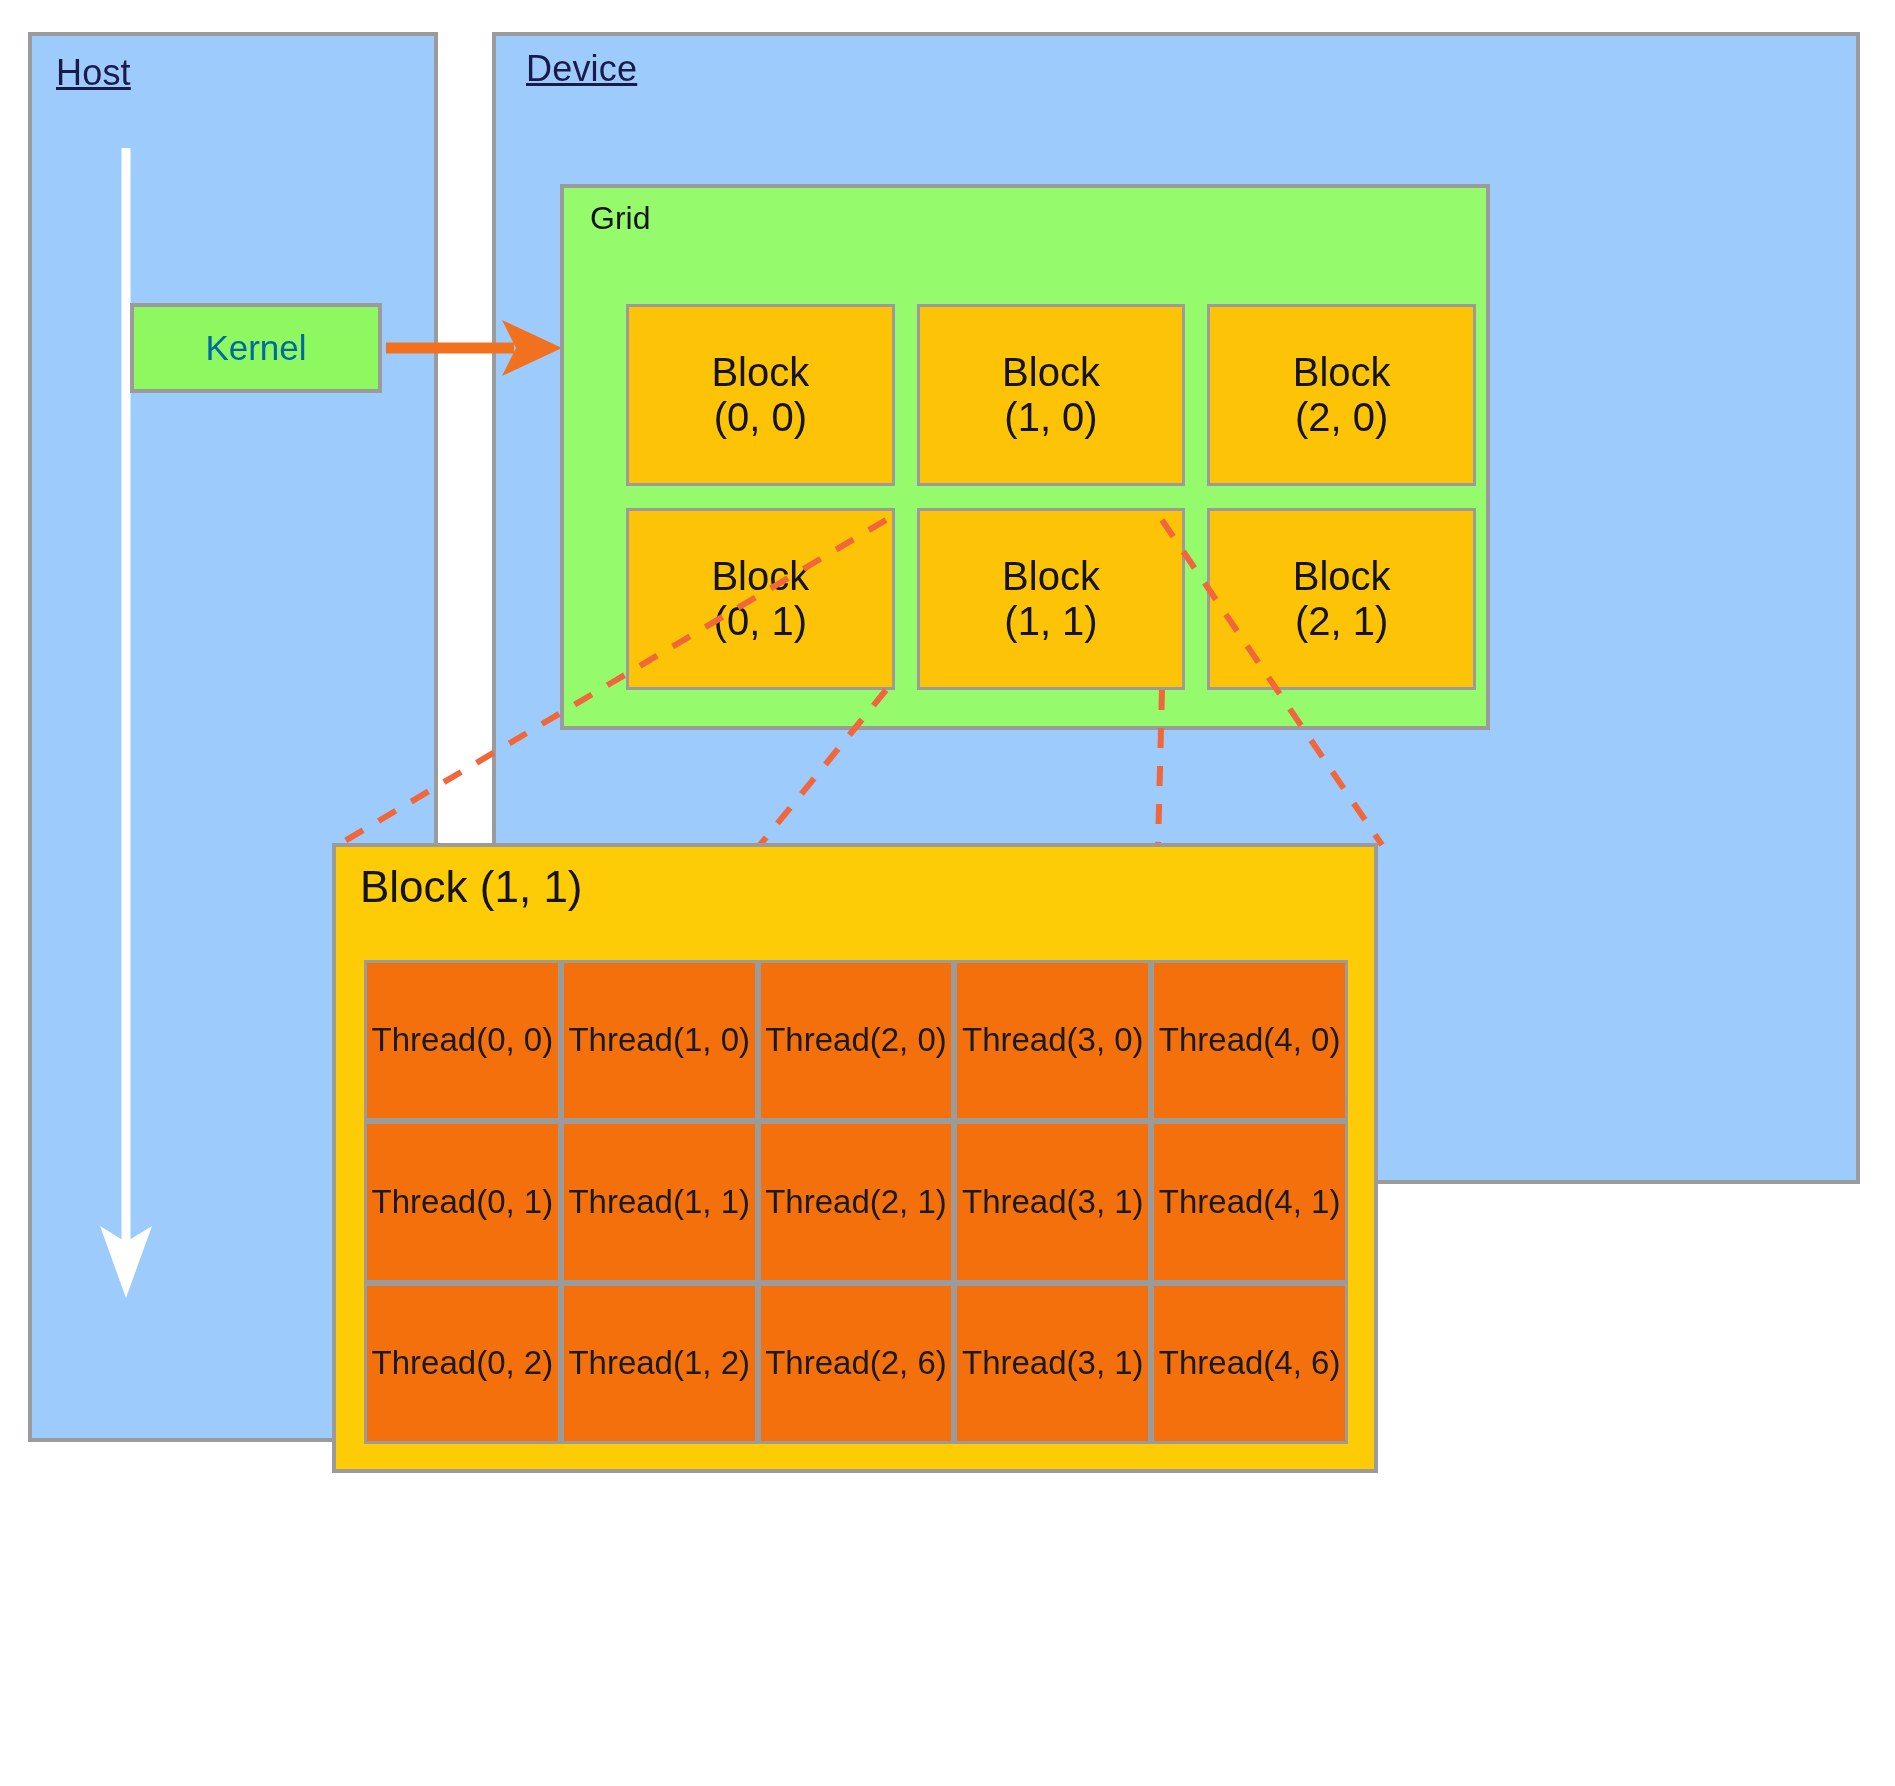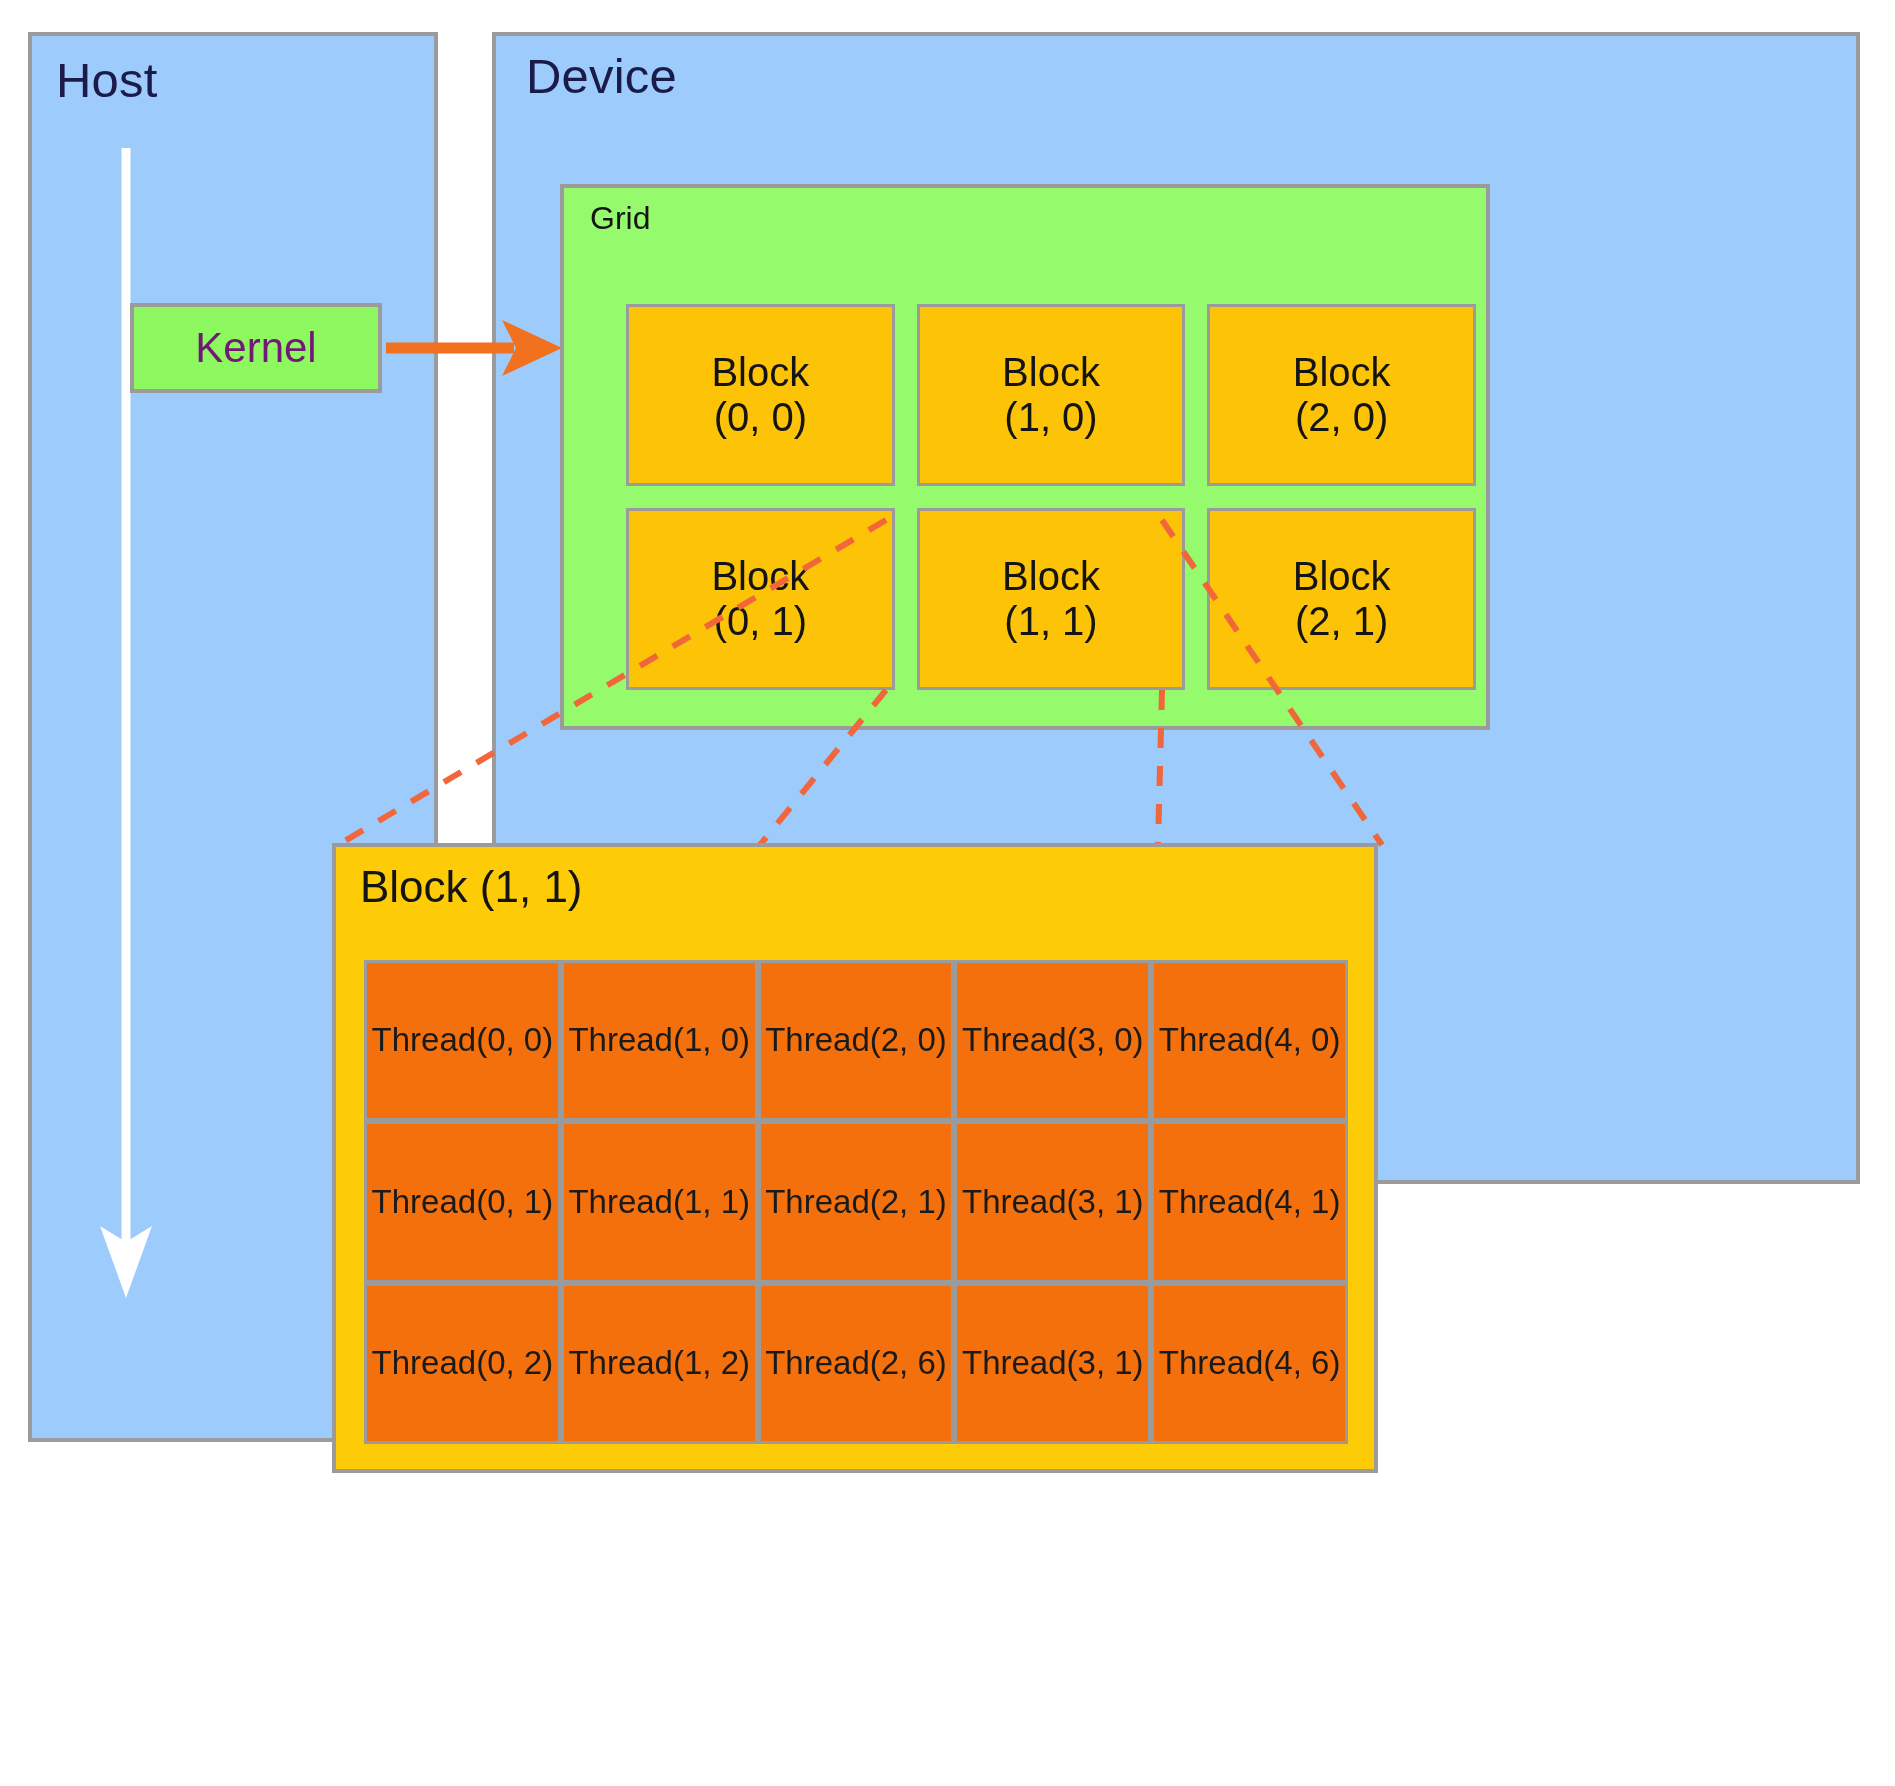--- a/index.html
+++ b/index.html
@@ -25,24 +25,25 @@
     box-sizing: border-box;
     border: 4px solid #9b9b9b;
   }
 
   
   .panel {
     background: #9ccbfc;
   }
   .panel-title {
     position: absolute;
-    font-size: 49px;
+    font-size: 36px;
     color: #1b1b4a;
     letter-spacing: 0.2px;
     white-space: nowrap;
+    text-decoration: underline;
   }
 
   #host-panel  { left: 28px;  top: 32px;  width: 410px;  height: 1410px; }
   #device-panel{ left: 492px; top: 32px;  width: 1368px; height: 1152px; }
 
   #host-title   { left: 56px;  top: 52px; }
   #device-title { left: 526px; top: 48px; text-align: right; }
 
   
   #flow-arrow {
@@ -59,22 +60,22 @@
     left: 130px;
     top: 303px;
     width: 252px;
     height: 90px;
     background: #8ef861;
     display: flex;
     align-items: center;
     justify-content: center;
   }
   #kernel-label {
-    font-size: 42px;
-    color: #701a75;
+    font-size: 35px;
+    color: #0369a1;
   }
 
   
   #launch-arrow {
     position: absolute;
     left: 386px;
     top: 316px;
     width: 180px;
     height: 64px;
     pointer-events: none;

